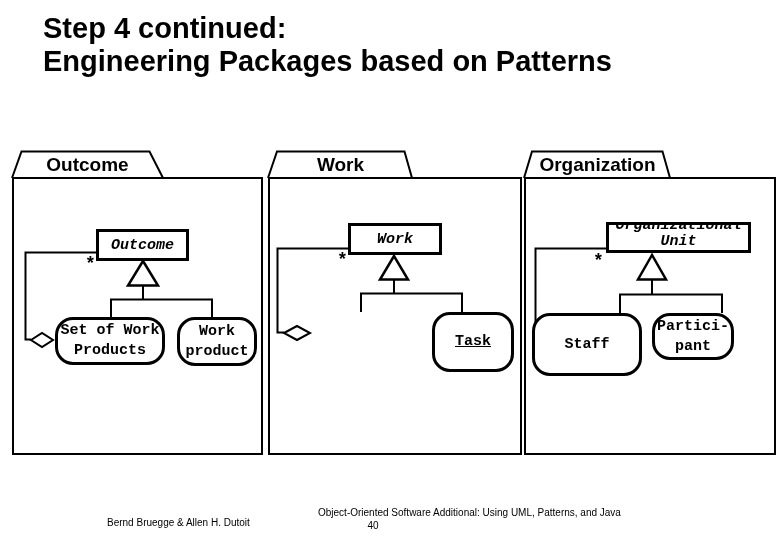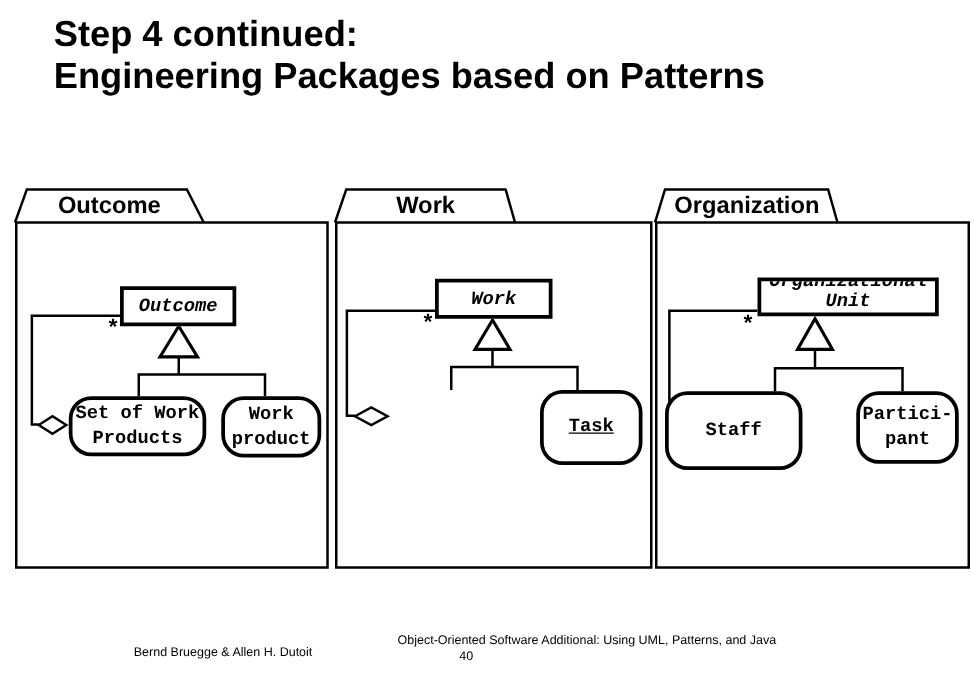--- a/index.html
+++ b/index.html
@@ -86,20 +86,20 @@
   <div class="cls sup" style="left:348px; top:223px; width:94px; height:32px;">Work</div>
   <div class="star" style="left:337px; top:251px;">*</div>
   <div class="cls sub" style="left:432px; top:312px; width:82px; height:60px;text-decoration:underline;">Task</div>
 
   <div class="cls sup clip" style="left:606px; top:222px; width:145px; height:31px;">
     <div class="clip-inner">Organizational
 Unit</div>
   </div>
   <div class="star" style="left:593px; top:252px;">*</div>
   <div class="cls sub" style="left:532px; top:313px; width:110px; height:63px;">Staff</div>
-  <div class="cls sub" style="left:685px; top:313px; width:82px; height:58px;">Partici-
+  <div class="cls sub" style="left:652px; top:313px; width:82px; height:47px;">Partici-
 pant</div>
 
   <div class="footer-text" style="left:107px; top:506px;margin-top:10px;">Bernd Bruegge &amp; Allen H. Dutoit</div>
   <div class="footer-text" style="left:318px; top:506px;">Object-Oriented Software Additional: Using UML, Patterns, and Java</div>
   <div class="footer-page" style="left:358px; top:519px; width:30px;">40</div>
 
 </div>
 
 </body></html>

